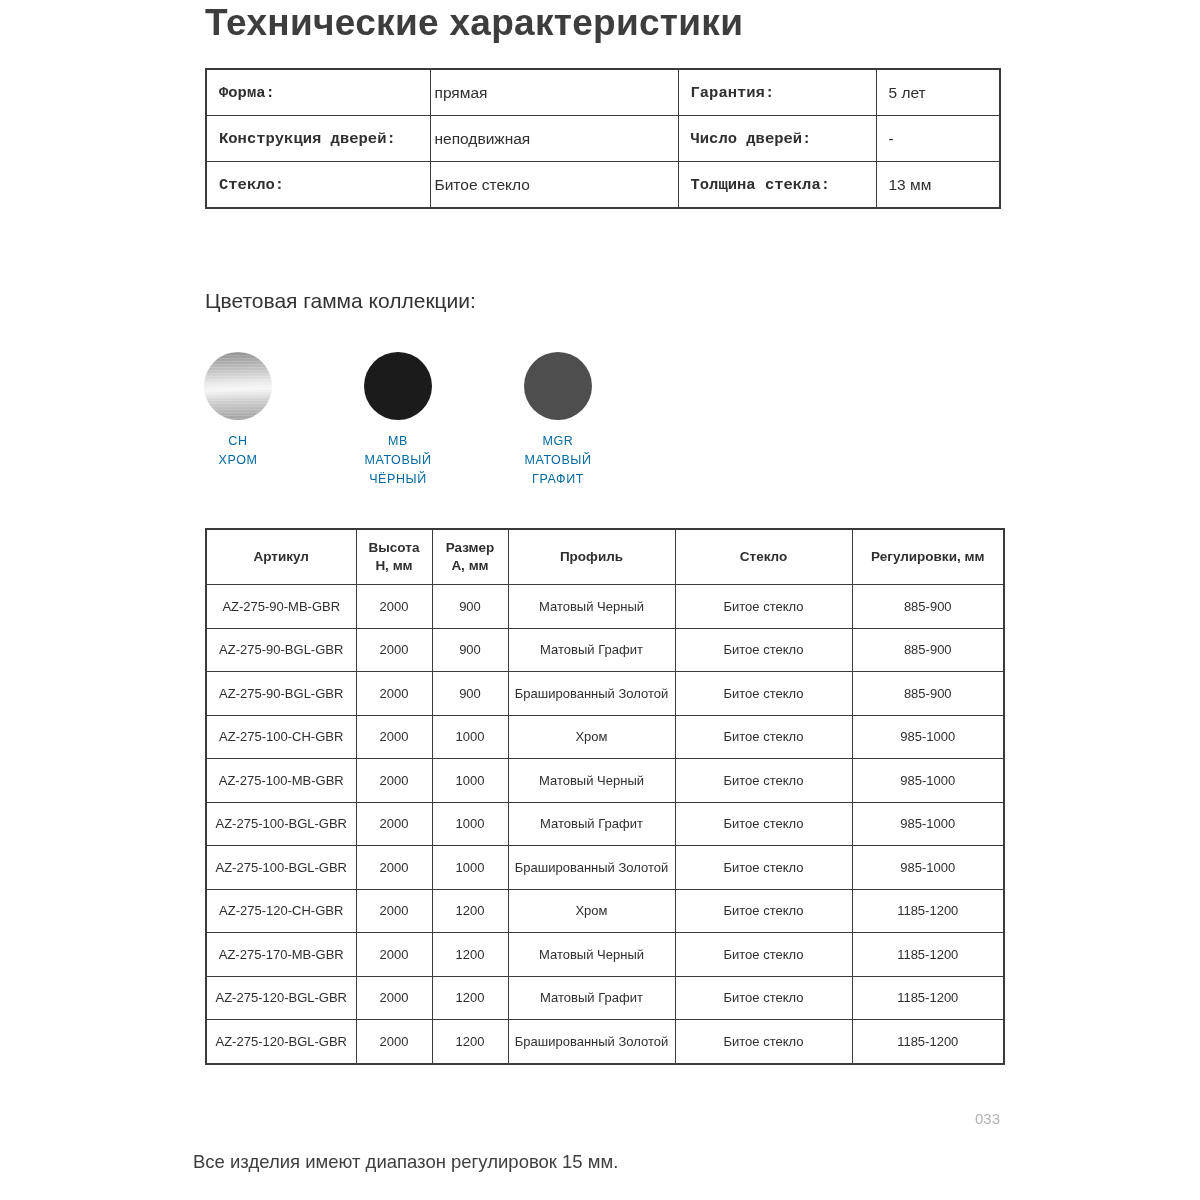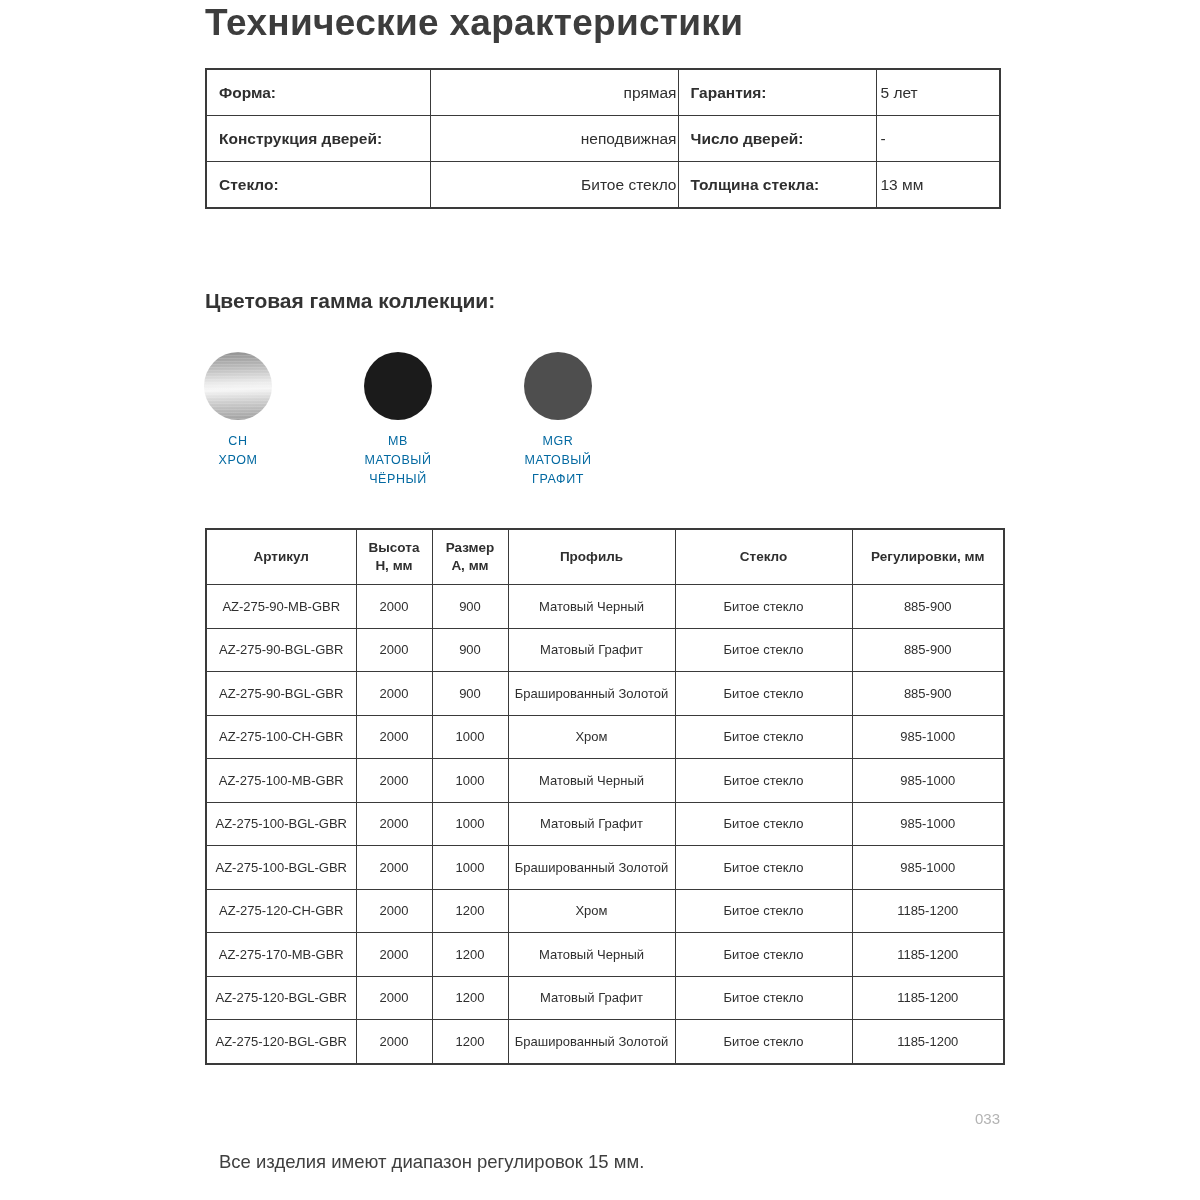--- a/index.html
+++ b/index.html
@@ -13,27 +13,27 @@
   }
   
   .spec-table{
     position:absolute;left:205px;top:68px;width:794px;
     border-collapse:collapse;table-layout:fixed;border:2px solid #3a3a3a;
   }
   .spec-table td{
     border:1.5px solid #3a3a3a;height:43px;font-size:15.5px;vertical-align:middle;
     overflow:hidden;white-space:nowrap;
   }
-  .spec-table td.lab{font-weight:700;padding-left:12px;}
-  .spec-table td.val1{padding-left:32px;text-align:right;}
-  .spec-table td.val2{padding-left:4px;}
+  .spec-table td.lab{font-weight:700;padding-left:12px;font-family:Liberation Mono, monospace;}
+  .spec-table td.val1{padding-left:4px;}
+  .spec-table td.val2{padding-left:12px;}
   
   .palette-heading{
     position:absolute;left:205px;top:289px;margin:0;
-    font-size:21px;font-weight:700;color:#333333;text-align:right;
+    font-size:21px;font-weight:400;color:#333333;text-align:right;
   }
   .swatches{position:absolute;left:158px;top:352px;display:flex;}
   .swatch{width:160px;text-align:center;}
   .circle{width:68px;height:68px;border-radius:50%;margin:0 auto;}
   .finish-chrome{
     background:
       repeating-linear-gradient(180deg, rgba(255,255,255,.14) 0 1px, transparent 1px 3px),
       linear-gradient(178deg,#8f8f8f 0%,#bdbdbd 24%,#ececec 46%,#f6f6f6 55%,#cfcfcf 72%,#9d9d9d 100%);
   }
   .finish-brushed-gold{
@@ -53,21 +53,21 @@
   .products th{
     border:1.5px solid #3a3a3a;height:54px;font-size:13.5px;font-weight:600;
     line-height:1.35;padding:0 6px;text-align:center;vertical-align:middle;color:#2f2f2f;
   }
   .products td{
     border:1.5px solid #3a3a3a;height:42.5px;font-size:13px;text-align:center;
     vertical-align:middle;padding:0 2px;overflow:hidden;
   }
   
   .footer-note{
-    position:absolute;left:219px;top:1151px;margin:0;
+    position:absolute;left:193px;top:1151px;margin:0;
     font-size:18.5px;color:#3f3f3f;text-align:right;
   }
   .page-number{
     position:absolute;left:900px;top:1110px;width:100px;text-align:right;
     font-size:15px;color:#b3b3b3;
   }
 </style>
 </head>
 <body>
 

